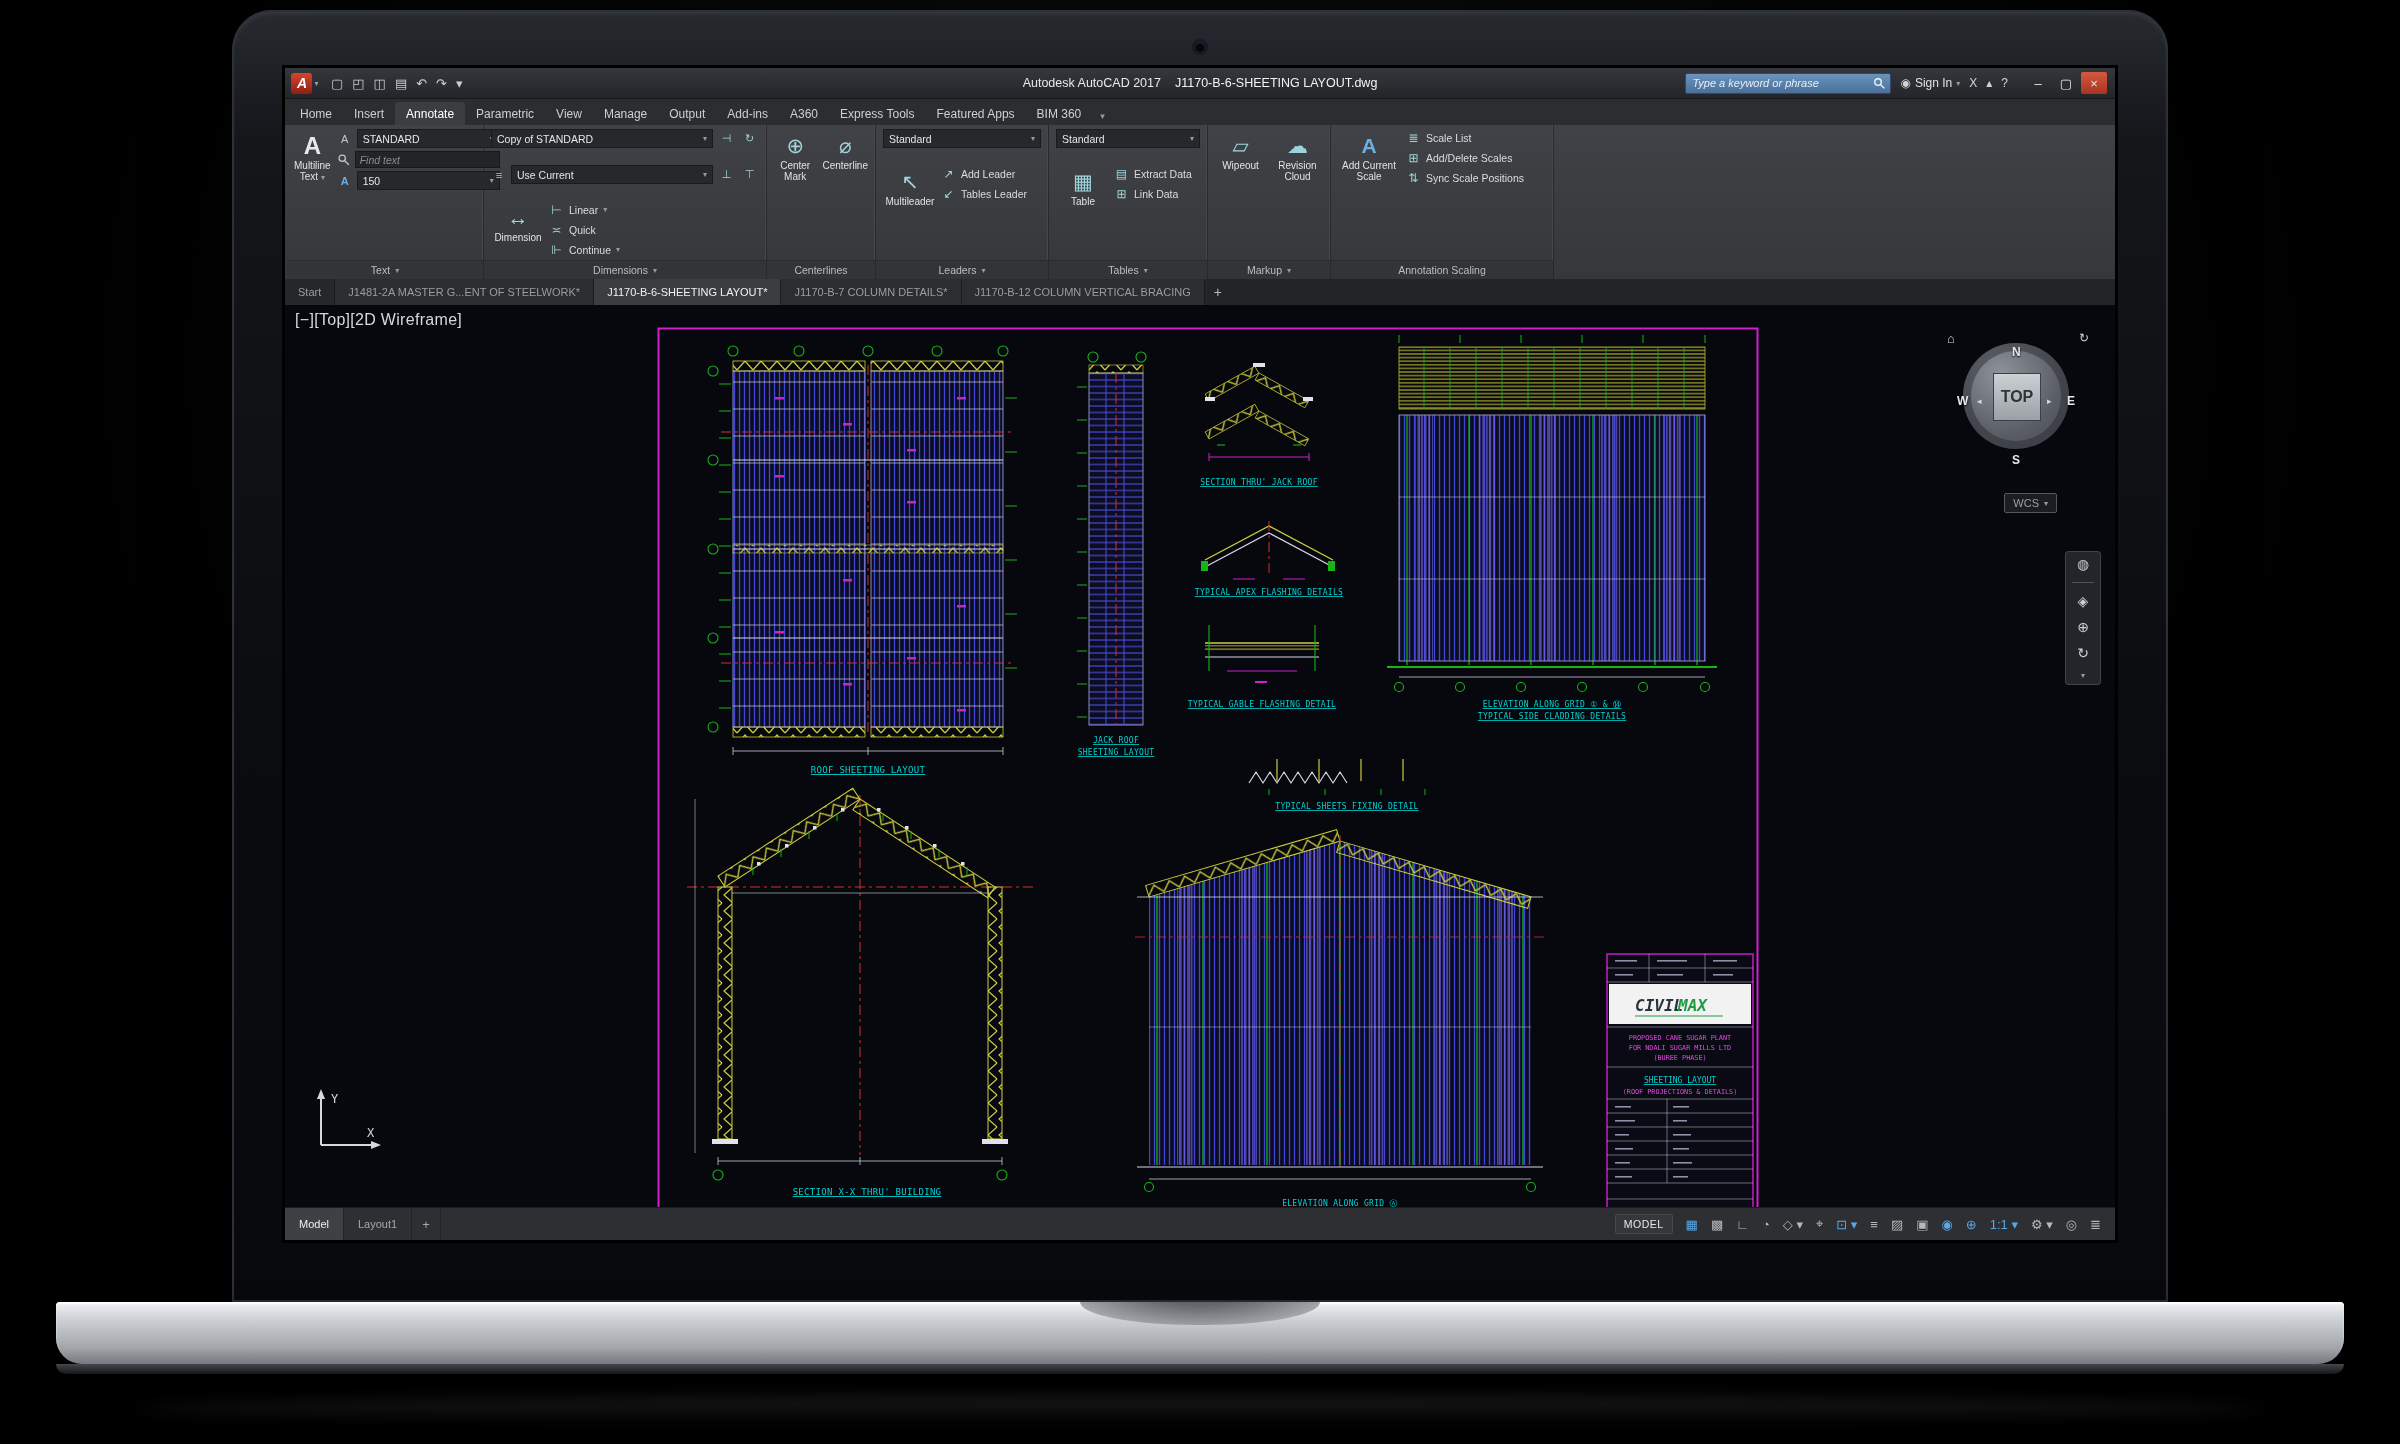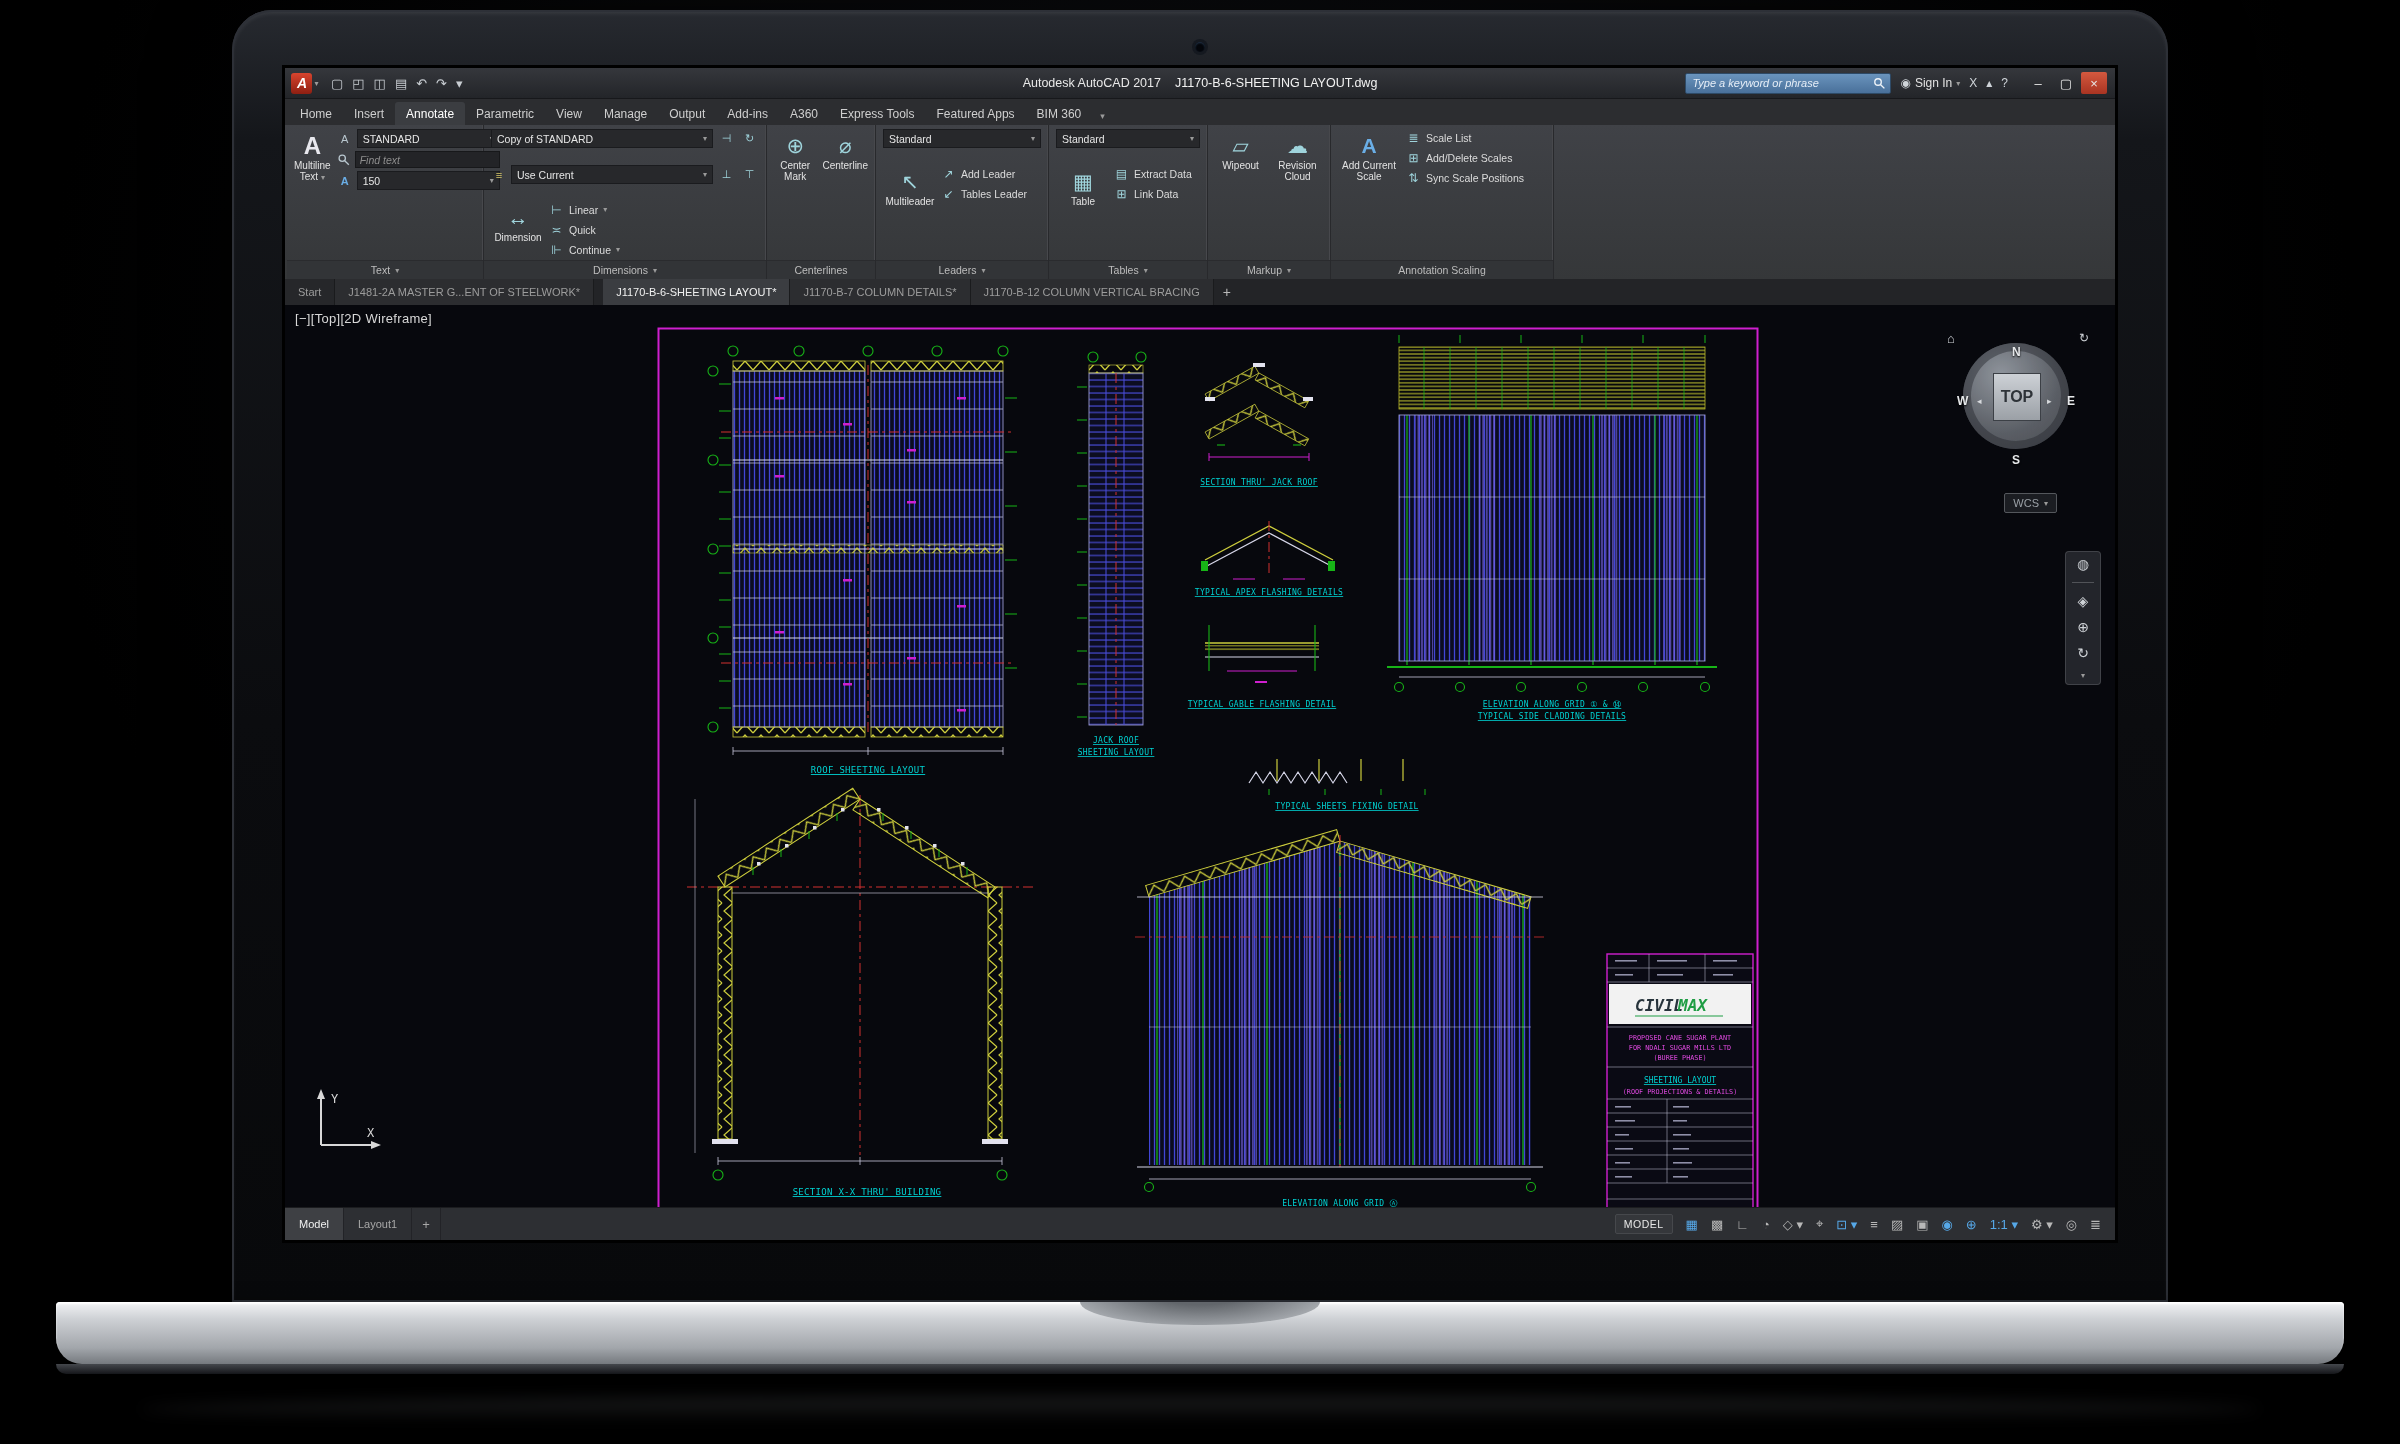--- a/index.html
+++ b/index.html
@@ -87,26 +87,26 @@
   .tinyi{width:17px;height:17px;display:flex;align-items:center;justify-content:center;color:#9fd4dc;font-size:11px;
          border:1px solid transparent;}
   .rowbtn{display:flex;align-items:center;gap:5px;font-size:10.5px;color:#dcdcdc;height:17px;white-space:nowrap;cursor:default;}
   .ri{color:#9fd4dc;font-size:12px;width:15px;text-align:center;}
   .ribbon-rest{flex:1;}
 
   
   .ftabs{flex:0 0 26px;background:#232427;display:flex;align-items:stretch;color:#9c9c9c;font-size:11px;}
   .ftab{display:flex;align-items:center;padding:0 13px;border-right:1px solid #1a1b1d;white-space:nowrap;cursor:default;background:#2c2d30;}
   .ftab.start{background:#26272a;}
-  .ftab.active{background:#3b3d41;color:#f0f0f0;margin-left:9px;}
+  .ftab.active{background:#3b3d41;color:#f0f0f0;}
   .ftab-plus{display:flex;align-items:center;justify-content:center;width:26px;color:#b9b9b9;font-size:14px;}
 
   
   .canvas{flex:1;position:relative;background:#07080d;overflow:hidden;}
-  .vp-label{position:absolute;left:10px;top:6px;color:#d8d8d8;font-size:13px;letter-spacing:.3px;cursor:default;}
+  .vp-label{position:absolute;left:10px;top:6px;color:#d8d8d8;font-size:16px;letter-spacing:.3px;cursor:default;}
   .drawing{position:absolute;left:372px;top:22px;}
   .drawing text{font-family:"DejaVu Sans Mono",monospace;}
 
   .bayfill{fill:#0c0d20;}
   .bayline{fill:none;stroke:#9a9ad2;stroke-width:.9;}
   .wline{stroke:#d6d6e8;stroke-width:1.1;}
   .wstroke{stroke:#d6d6e8;stroke-width:1.2;fill:none;}
   .wfill{fill:#e2e2ee;}
   .ystroke{stroke:#cdcd3c;stroke-width:1.4;fill:none;}
   .gstroke{stroke:#17b417;stroke-width:1.1;fill:none;}

